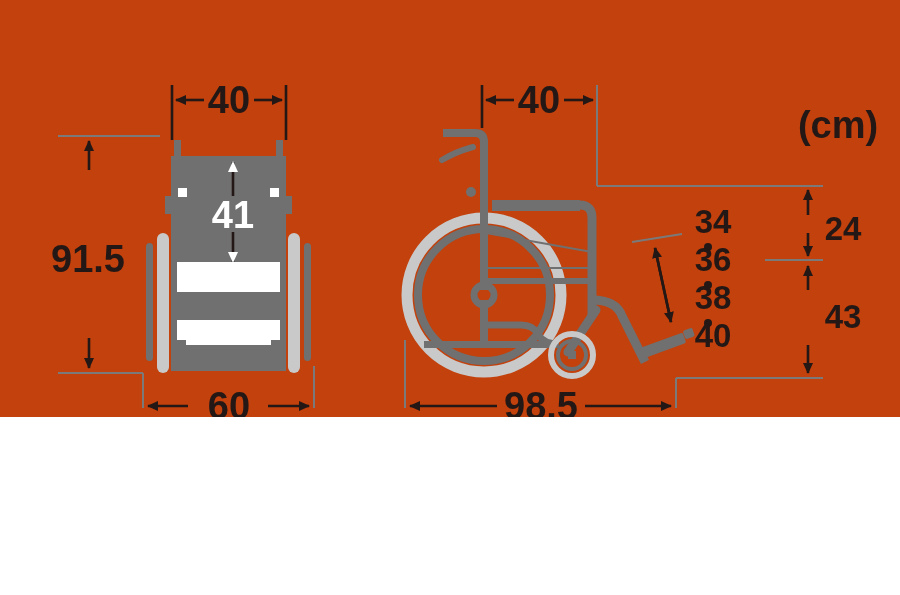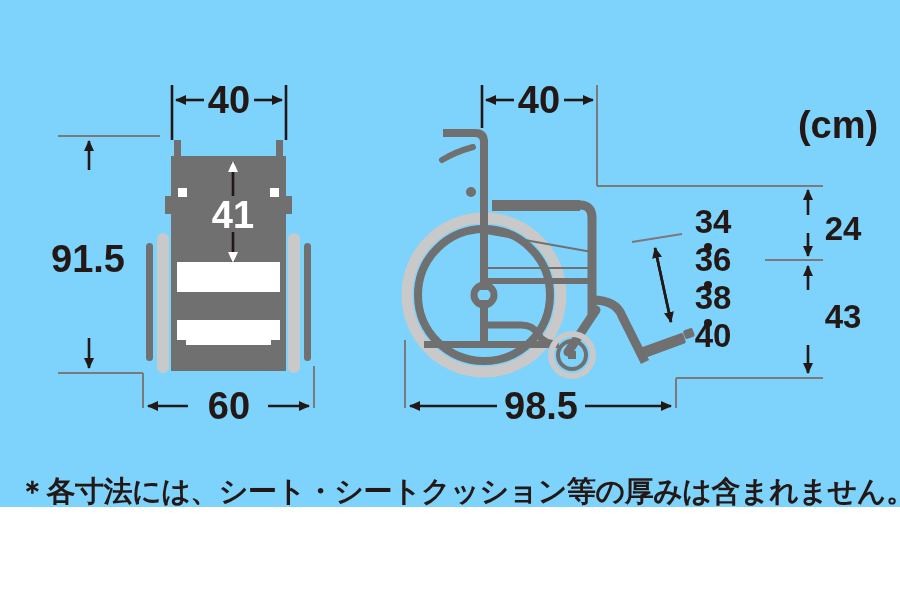--- a/index.html
+++ b/index.html
@@ -7,22 +7,22 @@
     margin: 0;
     padding: 0;
     background: #ffffff;
   }
   body {
     font-family: "Liberation Sans", "DejaVu Sans", sans-serif;
   }
   #canvas {
     position: relative;
     width: 900px;
-    height: 507px;
-    background: #7dd3fc;
+    height: 417px;
+    background: #c2410c;
     overflow: hidden;
   }
   #diagram {
     position: absolute;
     left: 0;
     top: 0;
     width: 900px;
     height: 595px;
   }
   .caption {

